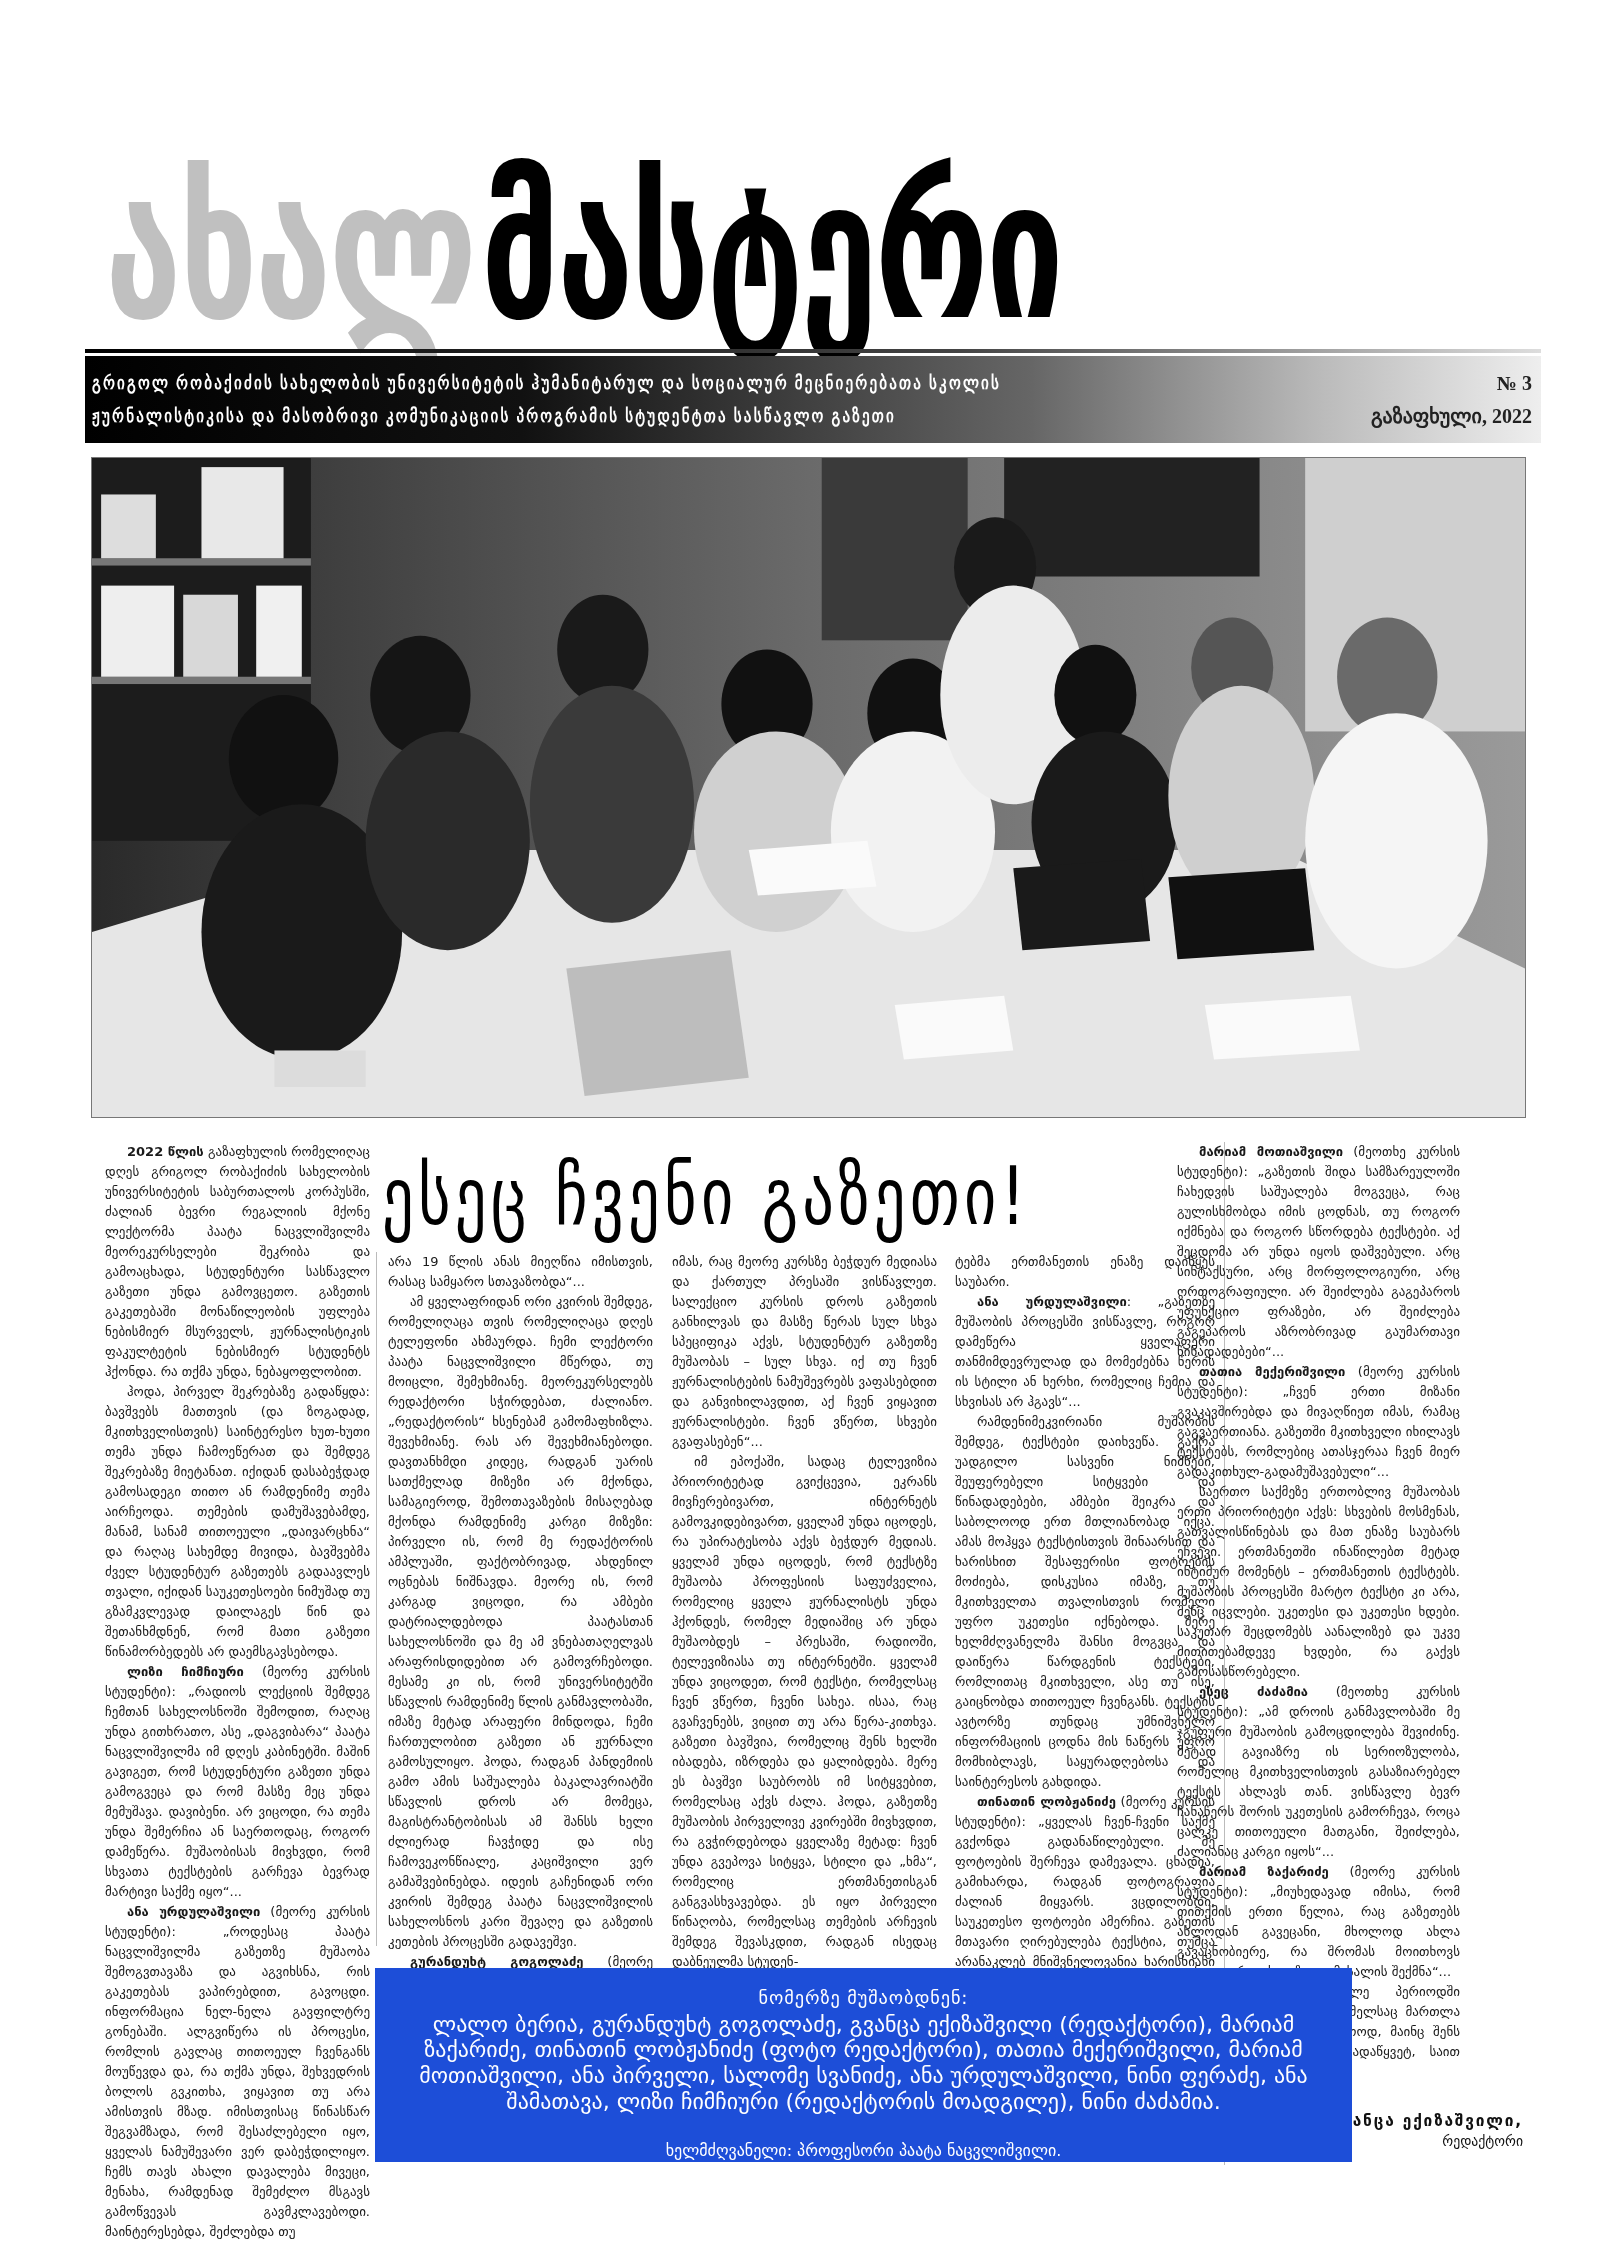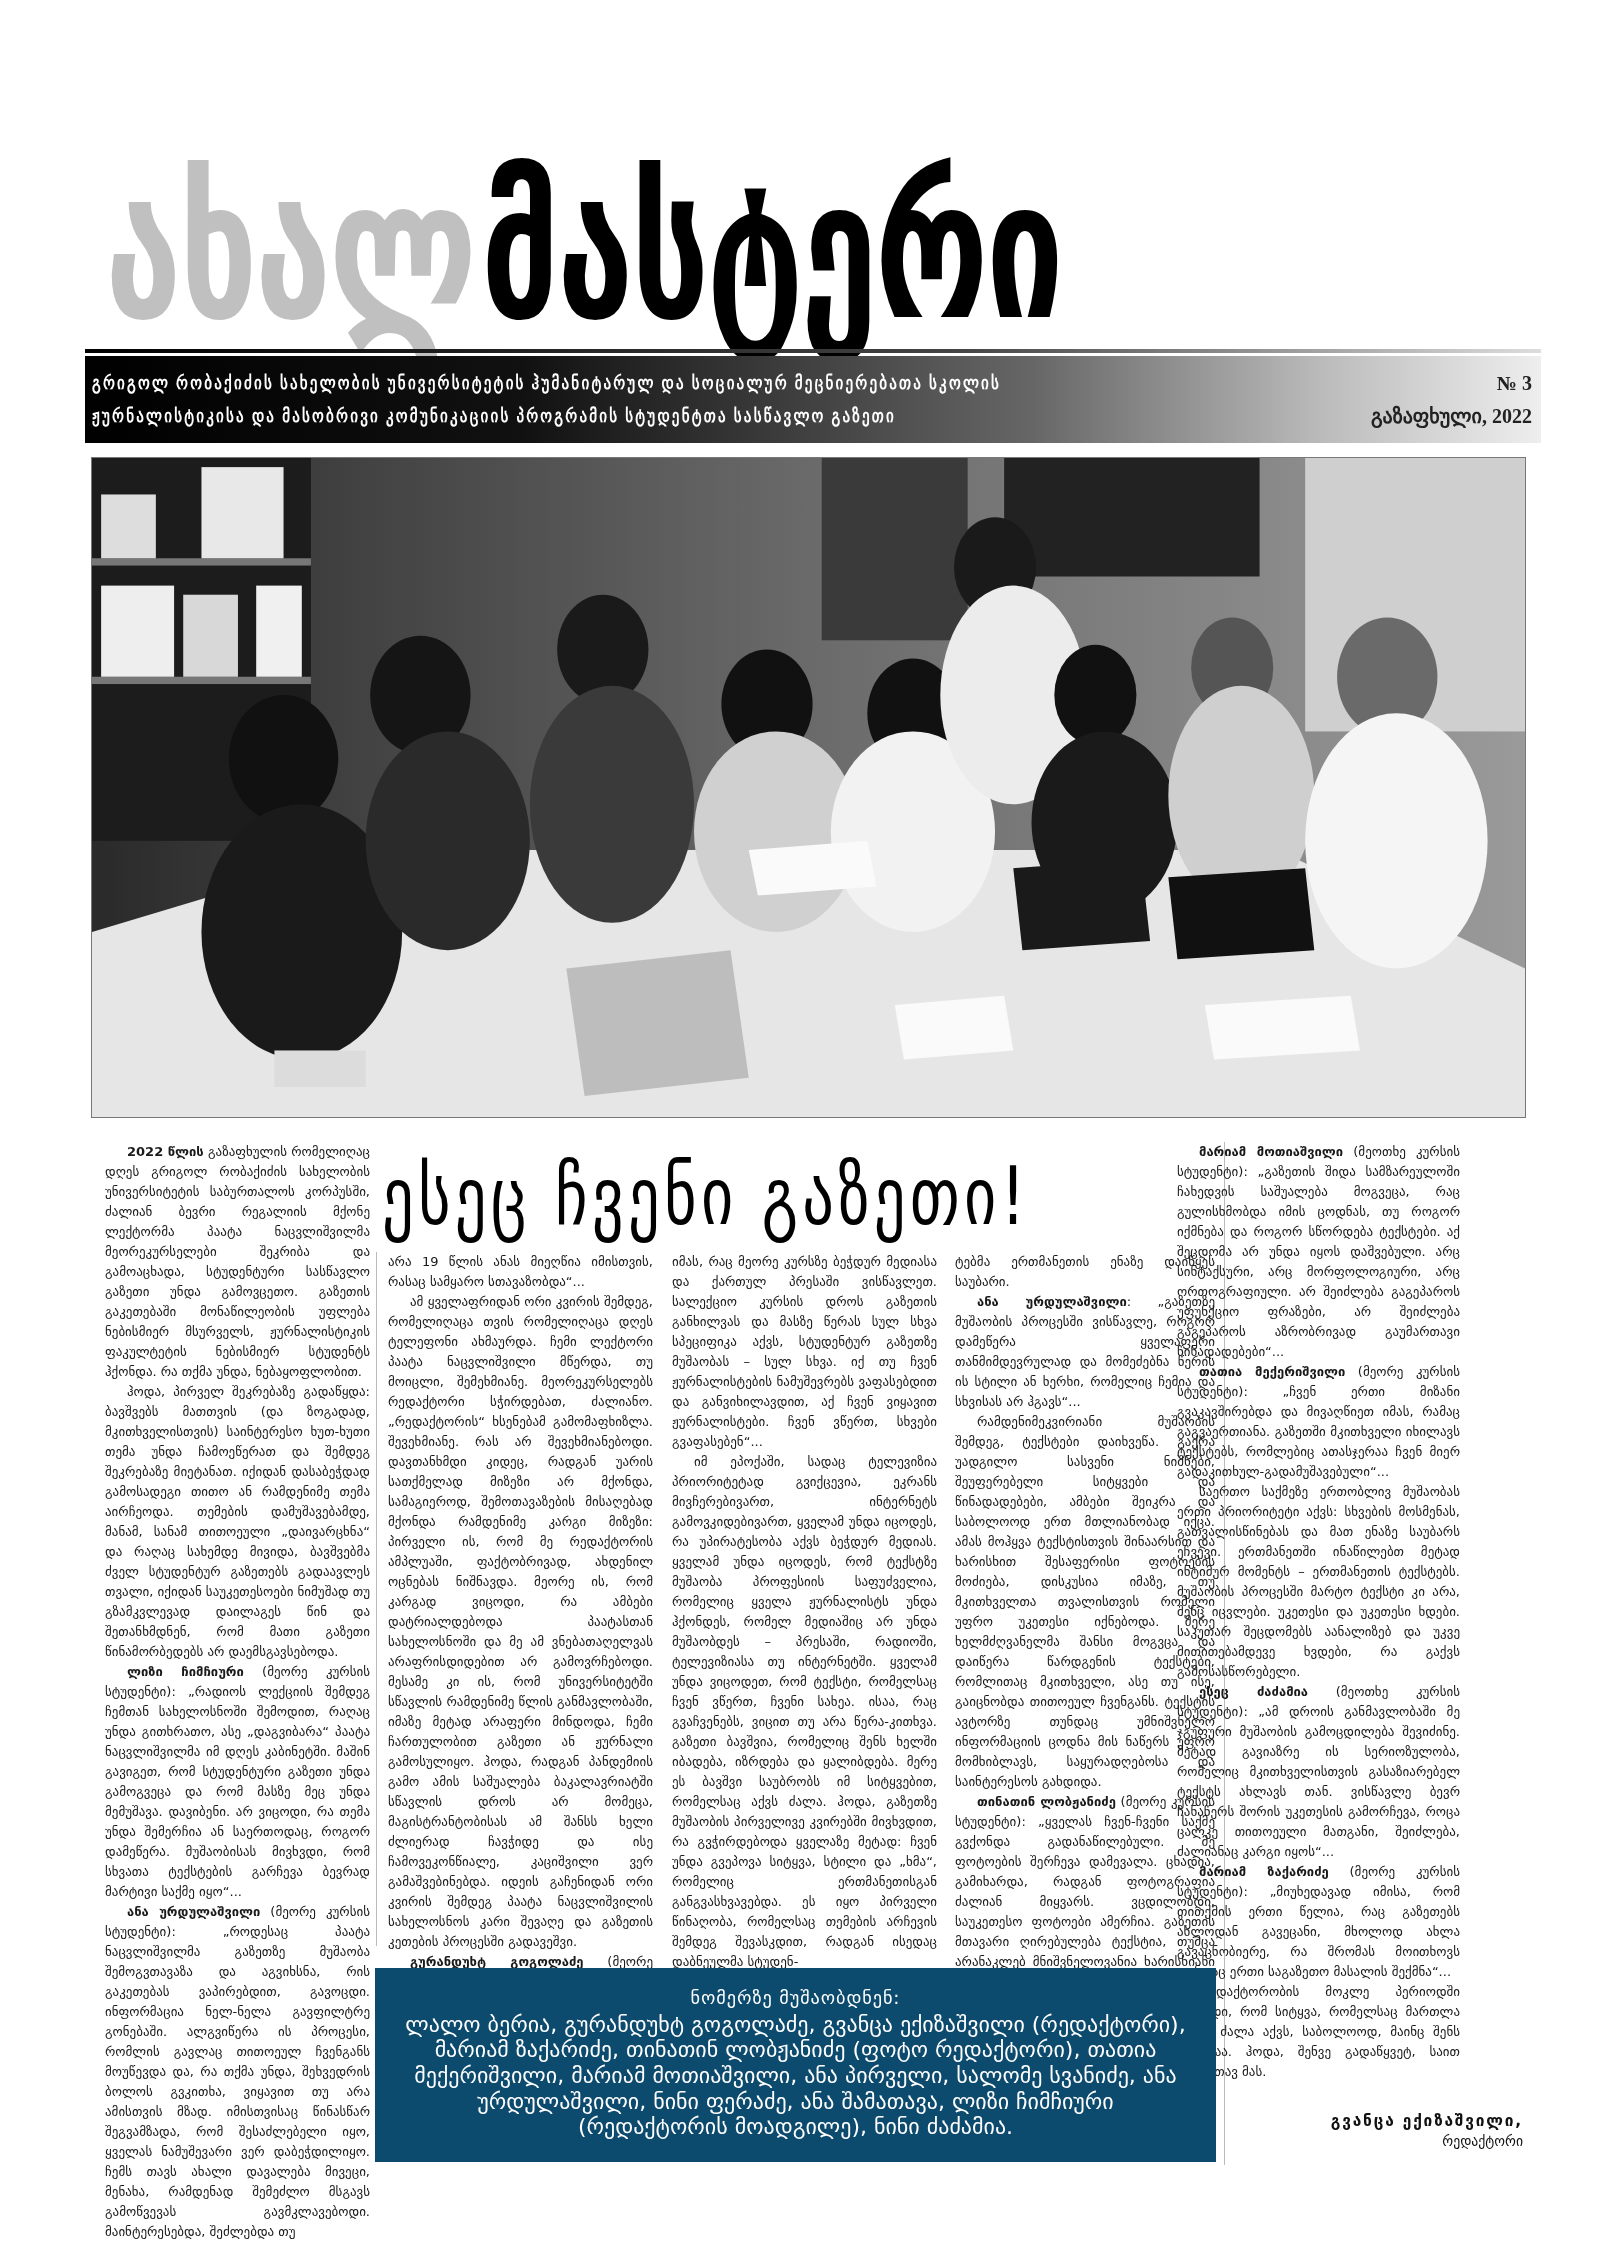--- a/index.html
+++ b/index.html
@@ -18,24 +18,24 @@
   .col p { margin: 0; text-indent: 22px; }
   .col p.noind { text-indent: 0; }
   .col b { font-weight: bold; }
   .col1 { left: 105px; top: 1142px; width: 265px; }
   .col2 { left: 388px; top: 1252px; width: 265px; }
   .col3 { left: 672px; top: 1252px; width: 265px; }
   .col4 { left: 955px; top: 1252px; width: 260px; }
   .col5 { left: 1177px; top: 1142px; width: 283px; }
   .headline { position: absolute; left: 382px; top: 1151px; width: 833px; height: 91px; font-family: "DejaVu Sans", sans-serif; font-size: 80px; line-height: 91px; font-weight: normal; white-space: nowrap; transform: scaleX(0.78); transform-origin: left top; letter-spacing: 5.5px; color: #000; }
   .vrule { position: absolute; width: 0.9px; background: #bbb; }
-  .staffbox { position: absolute; left: 375px; top: 1968px; width: 841px; height: 194px; background: #0c4a6e; color: #fff; text-align: center; box-sizing: border-box; padding-top: 16.4px; }
+  .staffbox { position: absolute; left: 375px; top: 1968px; width: 977px; height: 194px; background: #1d4ed8; color: #fff; text-align: center; box-sizing: border-box; padding-top: 16.4px; }
   .staffbox .t { font-size: 18.3px; line-height: 27.4px; letter-spacing: 0.9px; }
   .staffbox .names { font-size: 22px; line-height: 25.6px; padding: 0 24px; }
-  .staffbox .sup { font-size: 21px; line-height: 25.6px; margin-top: 36px; }
+  .staffbox .sup { font-size: 16px; line-height: 25.6px; margin-top: 24px; }
   .sign { position: absolute; right: 96px; top: 2111px; text-align: right; font-size: 13.7px; line-height: 20px; margin-left: 20px; }
   .sign .nm { font-weight: bold; letter-spacing: 1.8px; font-size: 15.5px; }
 </style>
 </head>
 <body>
 
 <div class="masthead">
   <span class="mast-gray">ახალ</span>
   <span class="mast-black">მასტერი</span>
 </div>

